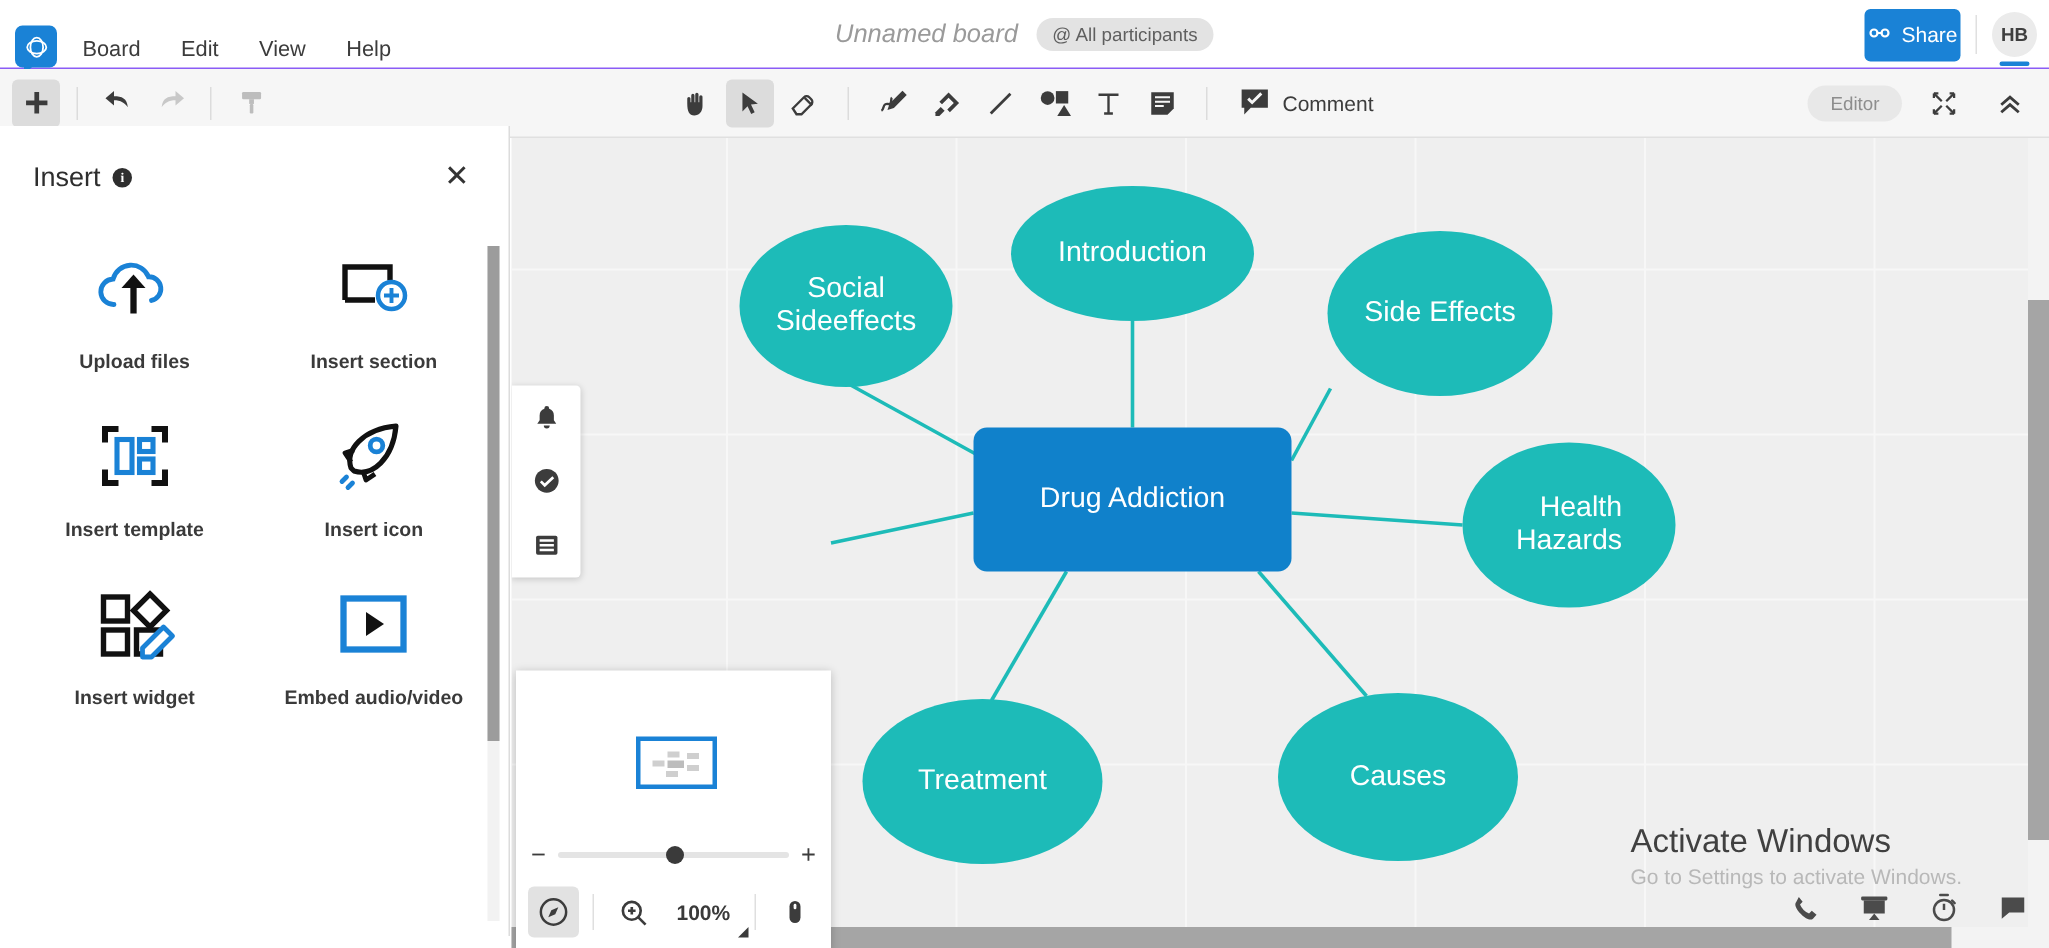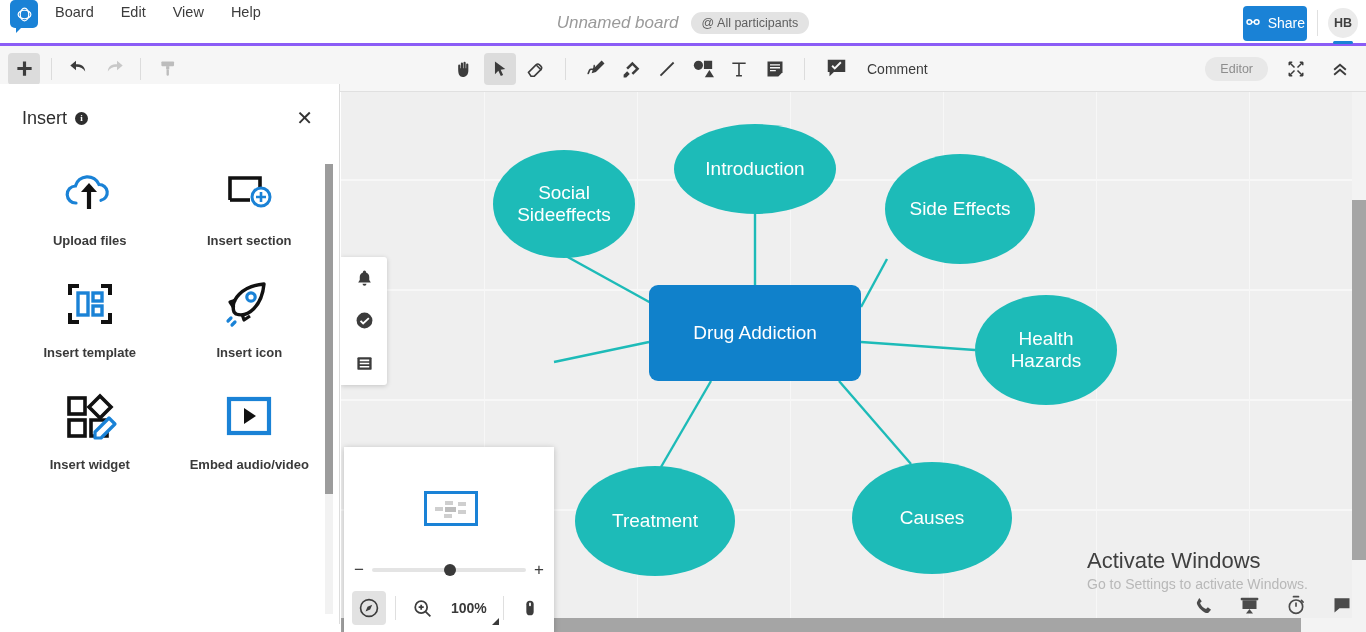--- a/index.html
+++ b/index.html
@@ -6,22 +6,22 @@
   html, body {
     width: 1366px; height: 632px;
     font-family: "Liberation Sans", sans-serif;
     background: #ffffff; overflow: hidden;
   }
   .app { position: relative; width: 1366px; height: 632px; }
 
   
   .menubar {
     position: absolute; left:0; top:0; width:1366px; height:46px;
-    background:#fff; border-bottom:3px solid #8b5cf6;
-    display:flex; align-items:flex-start;
+    background:#fff; border-bottom:1px solid #8b5cf6;
+    display:flex; align-items:flex-end;
   }
   .logo-wrap { width:48px; display:flex; justify-content:center; align-items:center; }
   .logo {
     width:28px; height:28px; background:#1a82d6; border-radius:5px;
     position:relative; display:flex; align-items:center; justify-content:center;
   }
   .logo:after{
     content:""; position:absolute; bottom:-5px; left:6px;
     border-left:6px solid #1a82d6; border-bottom:6px solid transparent;
   }
@@ -77,21 +77,21 @@
   }
   .tb-btn.active { background:#dcdcdc; }
   .tb-btn.disabled { color:#c8c8c8; cursor:default; }
   .tb-btn.muted { color:#bdbdbd; }
   .tb-sep { width:1px; height:22px; background:#dcdcdc; margin:0 9px; }
   .tb-center {
     position:absolute; left:448px; top:0; height:46px;
     display:flex; align-items:center; gap:4px;
   }
   .comment-btn {
-    display:flex; align-items:center; gap:20px; cursor:pointer;
+    display:flex; align-items:center; gap:8px; cursor:pointer;
     padding:4px 8px; border-radius:4px; color:#3c3c3c;
   }
   .comment-btn span { font-size:14px; }
   .tb-right {
     position:absolute; right:10px; top:0; height:46px;
     display:flex; align-items:center; gap:12px;
   }
   .editor-chip {
     background:#e8e8e8; color:#8d8d8d; font-size:12.5px;
     padding:5px 15px; border-radius:12px; cursor:pointer;
@@ -409,21 +409,21 @@
     <div class="node ellipse" style="left:152px; top:58px; width:142px; height:108px;">
       <span style="white-space:pre-line;">Social
 Sideeffects</span>
     </div>
     <div class="node ellipse" style="left:333px; top:32px; width:162px; height:90px;">
       <span>Introduction</span>
     </div>
     <div class="node ellipse" style="left:544px; top:62px; width:150px; height:110px;">
       <span>Side Effects</span>
     </div>
-    <div class="node ellipse" style="left:634px; top:203px; width:142px; height:110px;">
+    <div class="node ellipse" style="left:634px; top:203px; width:142px; height:110px;text-align:right;">
       <span style="white-space:pre-line;">Health
 Hazards</span>
     </div>
     <div class="node ellipse" style="left:511px; top:370px; width:160px; height:112px;">
       <span>Causes</span>
     </div>
     <div class="node ellipse" style="left:234px; top:374px; width:160px; height:110px;">
       <span>Treatment</span>
     </div>
 

